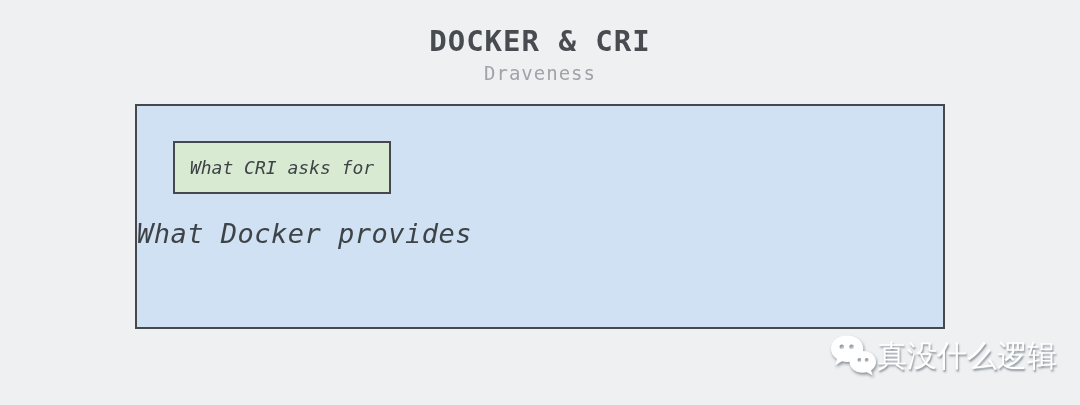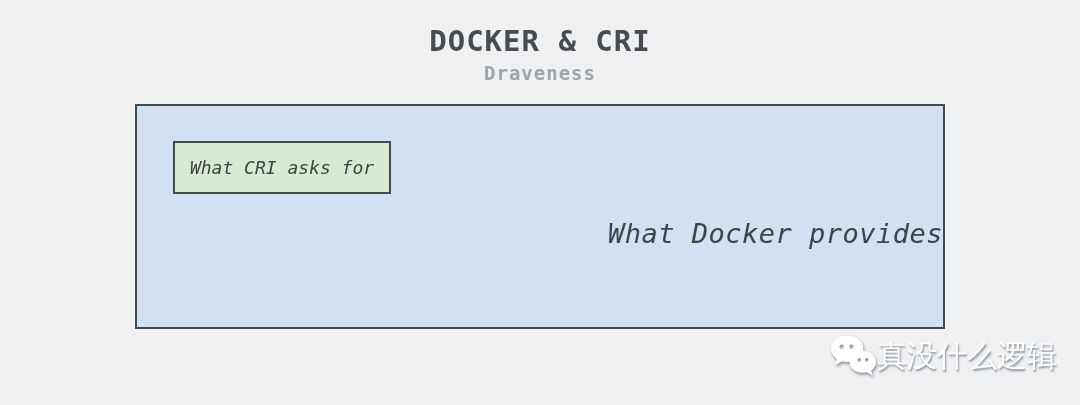--- a/index.html
+++ b/index.html
@@ -25,21 +25,21 @@
   .title{
     position:absolute;top:24px;left:0;right:0;
     text-align:center;
     font-size:29px;font-weight:600;
     color:var(--title-color);
     letter-spacing:1px;
   }
   .subtitle{
     position:absolute;top:62px;left:0;right:0;
     text-align:center;
-    font-size:19px;font-weight:700;
+    font-size:19px;font-weight:400;
     color:var(--subtitle-color);
     letter-spacing:1px;
   }
   .outer-box{
     position:absolute;left:135px;top:104px;
     width:810px;height:225px;
     background:var(--outer-fill);
     border:2px solid var(--border);
   }
   .inner-box{
@@ -49,21 +49,21 @@
     border:2px solid var(--border);
     display:flex;align-items:center;justify-content:center;
   }
   .inner-box-label{
     font-style:italic;
     font-size:18px;
     color:var(--label-color);
   }
   .outer-box-label{
     position:absolute;left:0;right:0;top:112px;
-    text-align:right;
+    text-align:left;
     font-style:italic;
     font-size:27px;
     color:var(--label-color);
     letter-spacing:0.5px;
   }
   .watermark{
     position:absolute;left:830px;top:334px;
     display:flex;align-items:center;
   }
   .wechat-icon{

